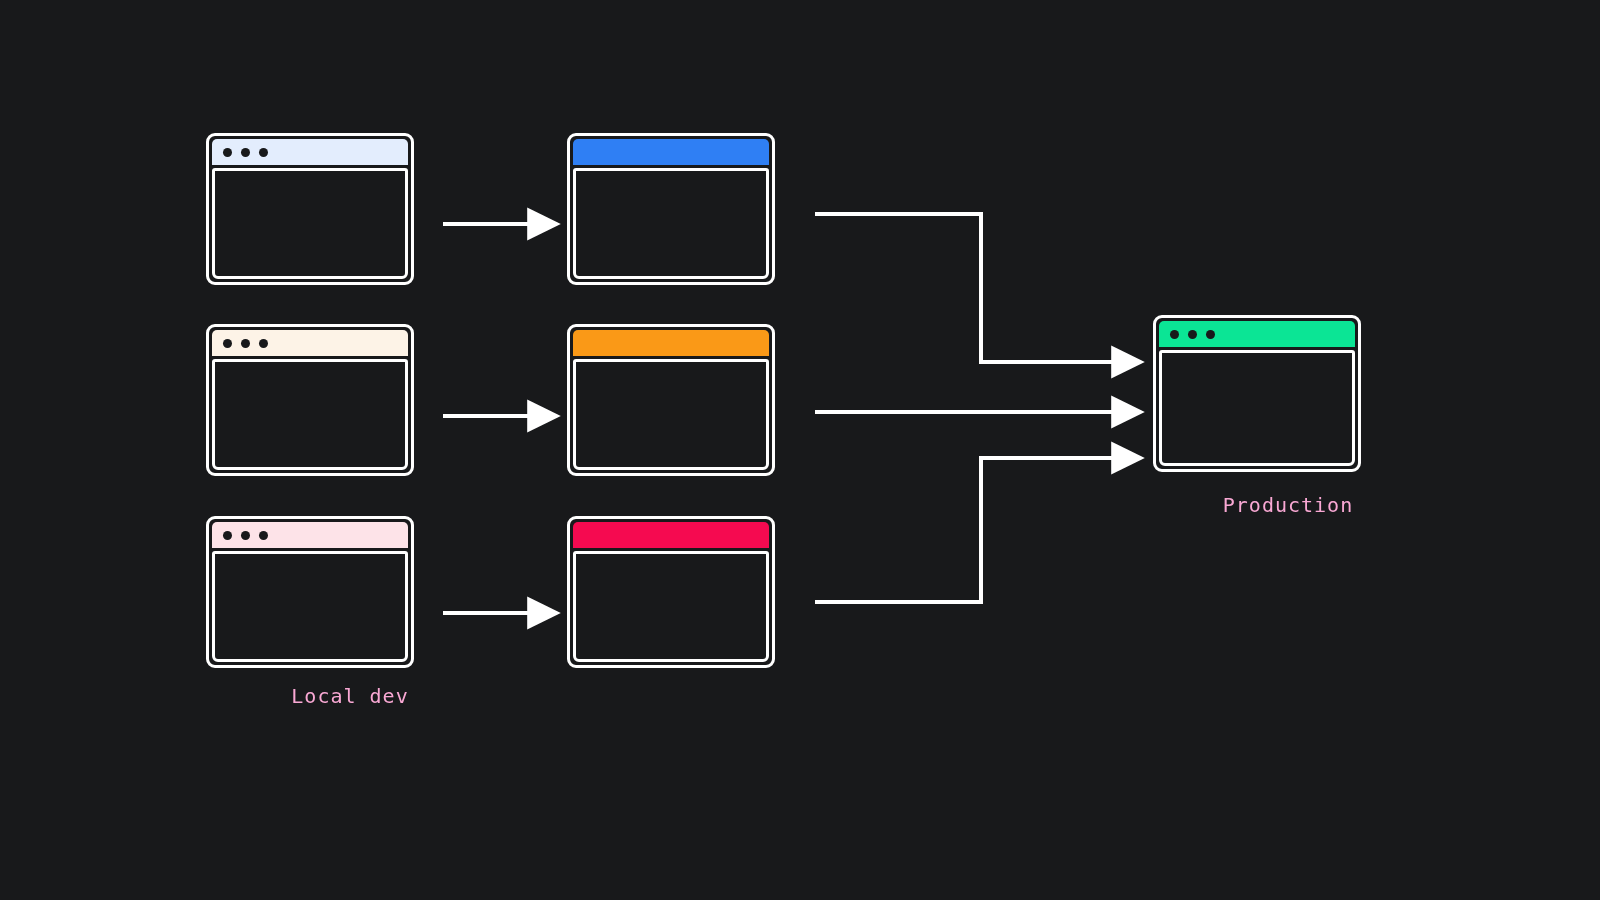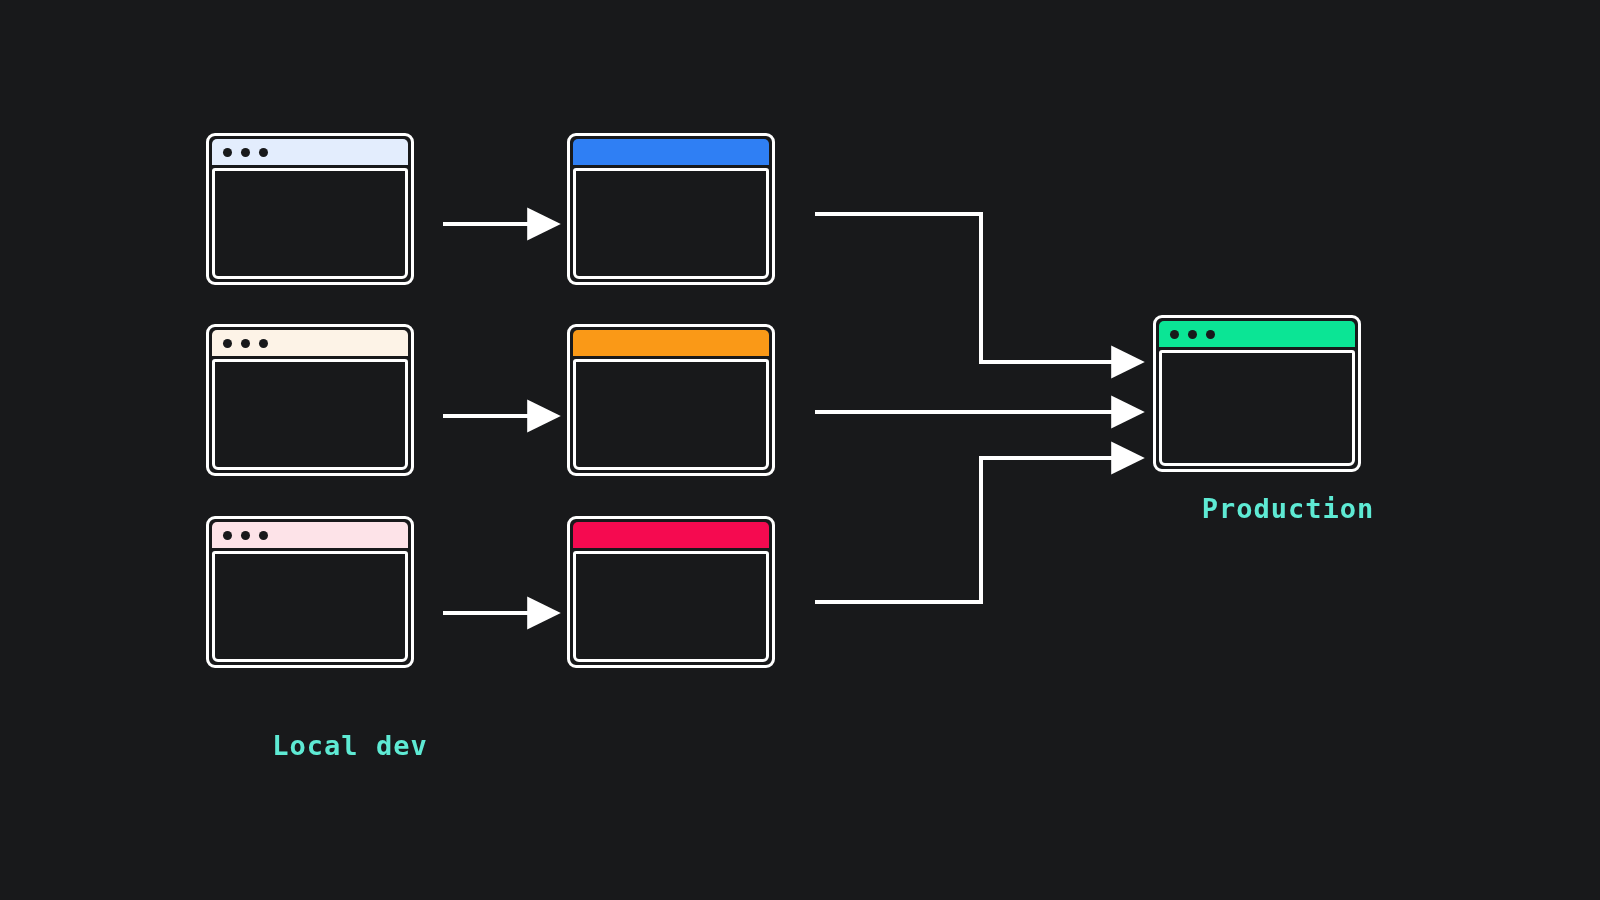--- a/index.html
+++ b/index.html
@@ -64,24 +64,24 @@
     width: 9px;
     height: 9px;
     border-radius: 50%;
     background: #18191b;
     flex: 0 0 auto;
   }
 
   
   .caption {
     position: absolute;
-    color: #5eead4;
+    color: #f9a8d4;
     font-family: "DejaVu Sans Mono", monospace;
-    font-size: 27px;
-    font-weight: bold;
+    font-size: 20px;
+    font-weight: normal;
     letter-spacing: 1px;
     white-space: nowrap;
     text-align: center;
   }
 </style>
 </head>
 <body>
 
 <div id="canvas" style="background: rgb(24, 25, 27);">
 
@@ -145,16 +145,16 @@
 
   <div class="window" style="left: 1153px; top: 315px; width: 208px; height: 157px;">
     <div class="titlebar" style="background: rgb(11, 229, 149);">
       <span class="dot" style="background: rgb(24, 25, 27); display: block;"></span>
       <span class="dot" style="background: rgb(24, 25, 27); display: block;"></span>
       <span class="dot" style="background: rgb(24, 25, 27); display: block;"></span>
     </div>
     <div class="window-body"></div>
   </div>
 
-  <div class="caption" style="left: 246px; top: 730px; width: 208px;">Local dev</div>
+  <div class="caption" style="left: 246px; top: 684px; width: 208px;">Local dev</div>
   <div class="caption" style="left: 1184px; top: 493px; width: 208px;">Production</div>
 
 </div>
 
 </body></html>

